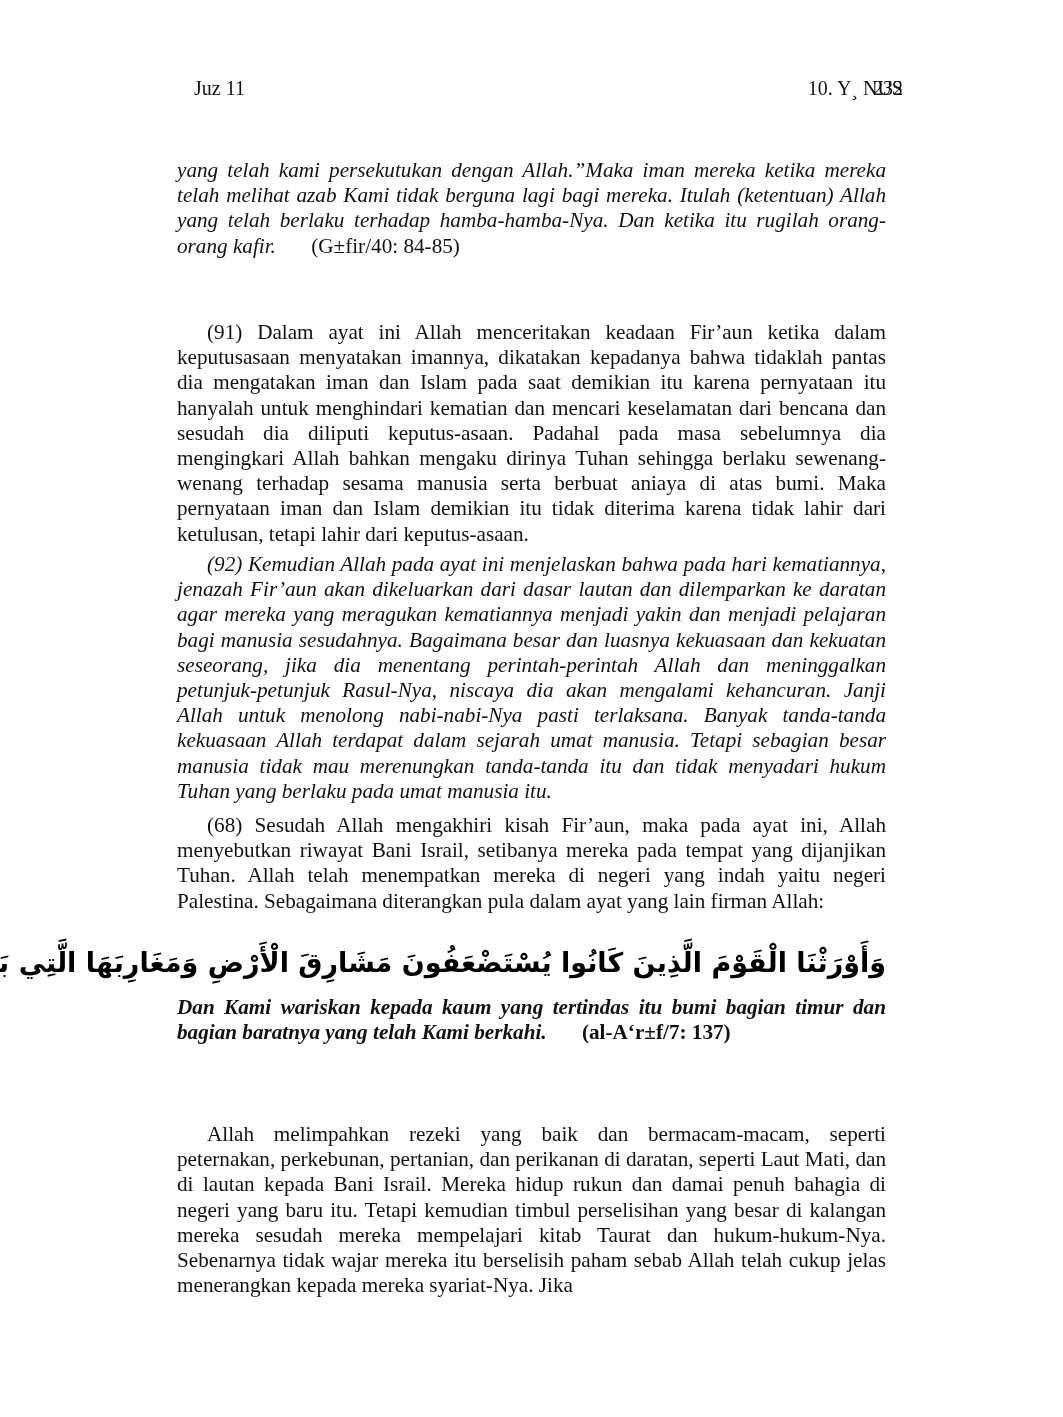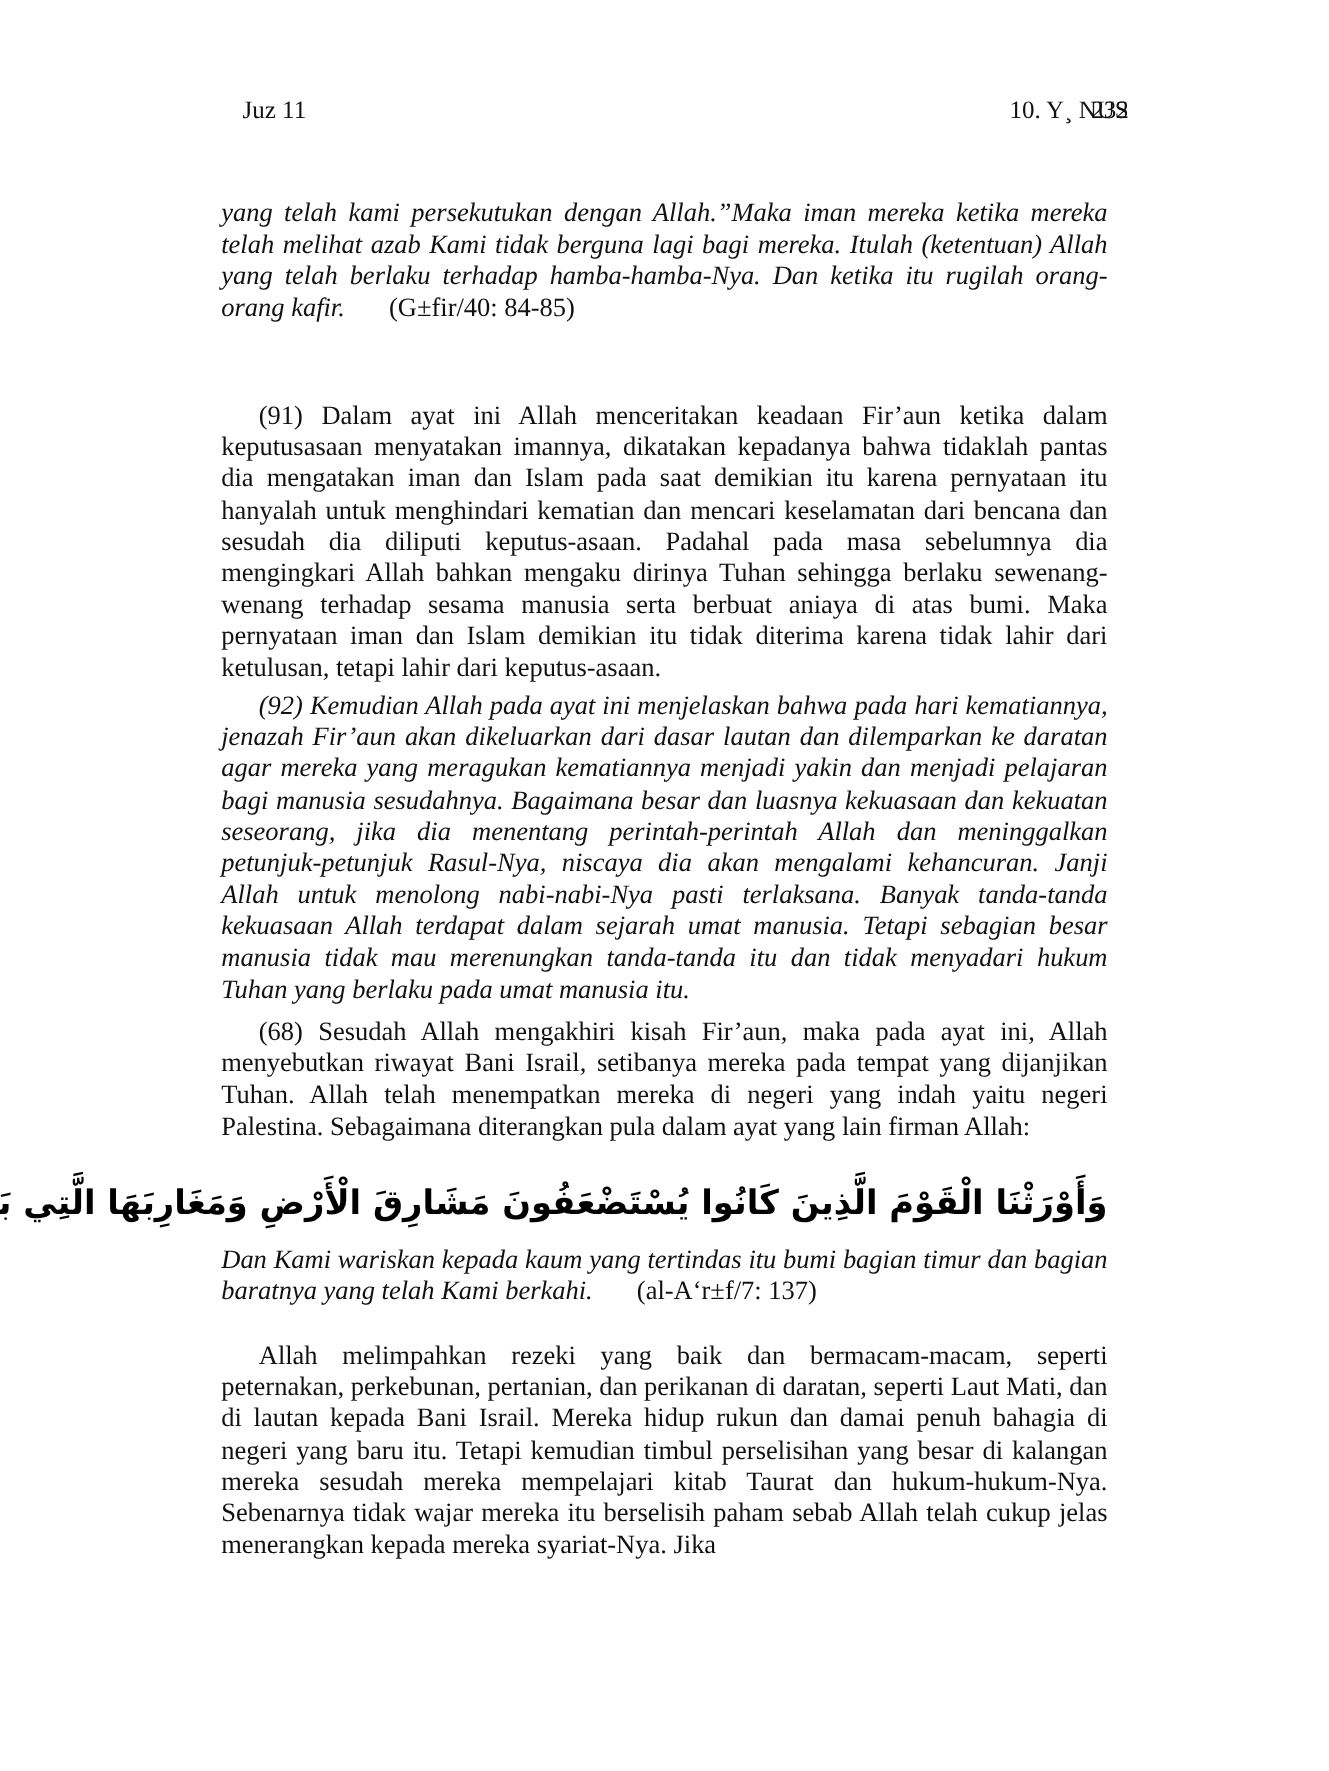--- a/index.html
+++ b/index.html
@@ -62,22 +62,22 @@
       direction: rtl;
       text-align: center;
       font-family: "DejaVu Sans", sans-serif;
       font-size: 27px;
       font-weight: bold;
       line-height: 46px;
       white-space: nowrap;
       letter-spacing: 0px;
       color: #000;
     }
-    #block-translation { top: 995px; }
-    #block-final { top: 1072px; }
+    #block-translation { top: 995px; font-weight: bold; }
+    #block-final { top: 1122px; }
   </style>
 </head>
 <body>
 
 <div class="page">
 
   <div class="running-header">
     <span class="left">Juz 11</span>
     <span class="center">10. Y¸ NUS</span>
     <span class="right">232</span>

